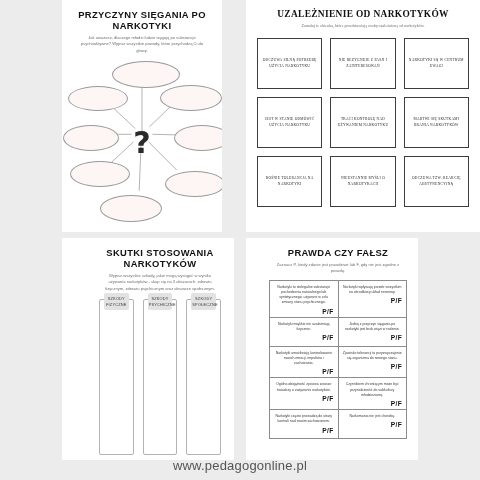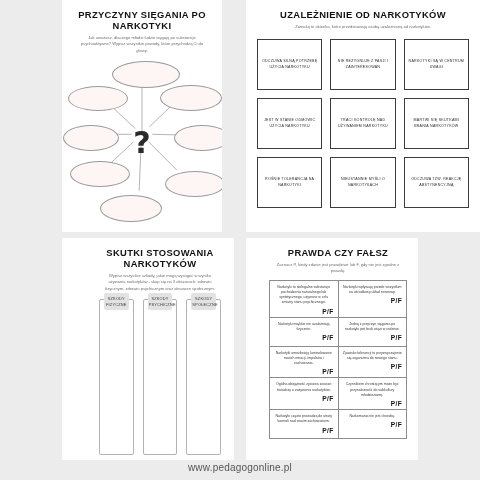--- a/index.html
+++ b/index.html
@@ -27,21 +27,21 @@
     padding:0 0;
     box-sizing:border-box;
   }
   .sheet{
     background:#ffffff;
     box-sizing:border-box;
     overflow:hidden;
     position:relative;
   }
   .sheet.tl{margin-left:62px;margin-right:12px;}
-  .sheet.tr{}
+  .sheet.tr{font-family:Liberation Serif, serif;}
   .sheet.bl{margin-left:62px;padding-left:24px;}
   .sheet.br{margin-right:62px;padding-left:12px;}
 
   .sheet-title{
     text-align:center;
     font-weight:bold;
     font-size:9.4px;
     letter-spacing:.35px;
     margin:9px 6px 4px 6px;
     color:#111;
@@ -155,21 +155,21 @@
     font-weight:bold;
     color:#111;
     margin-top:2px;
     letter-spacing:.3px;
   }
 
   .footer{
     position:absolute;
     left:0;right:0;bottom:7px;
     text-align:center;
-    font-size:10px;
+    font-size:13px;
     color:#555;
     letter-spacing:.2px;
   }
 </style>
 </head>
 <body>
 
 <div class="board">
 
   <div class="grid">

